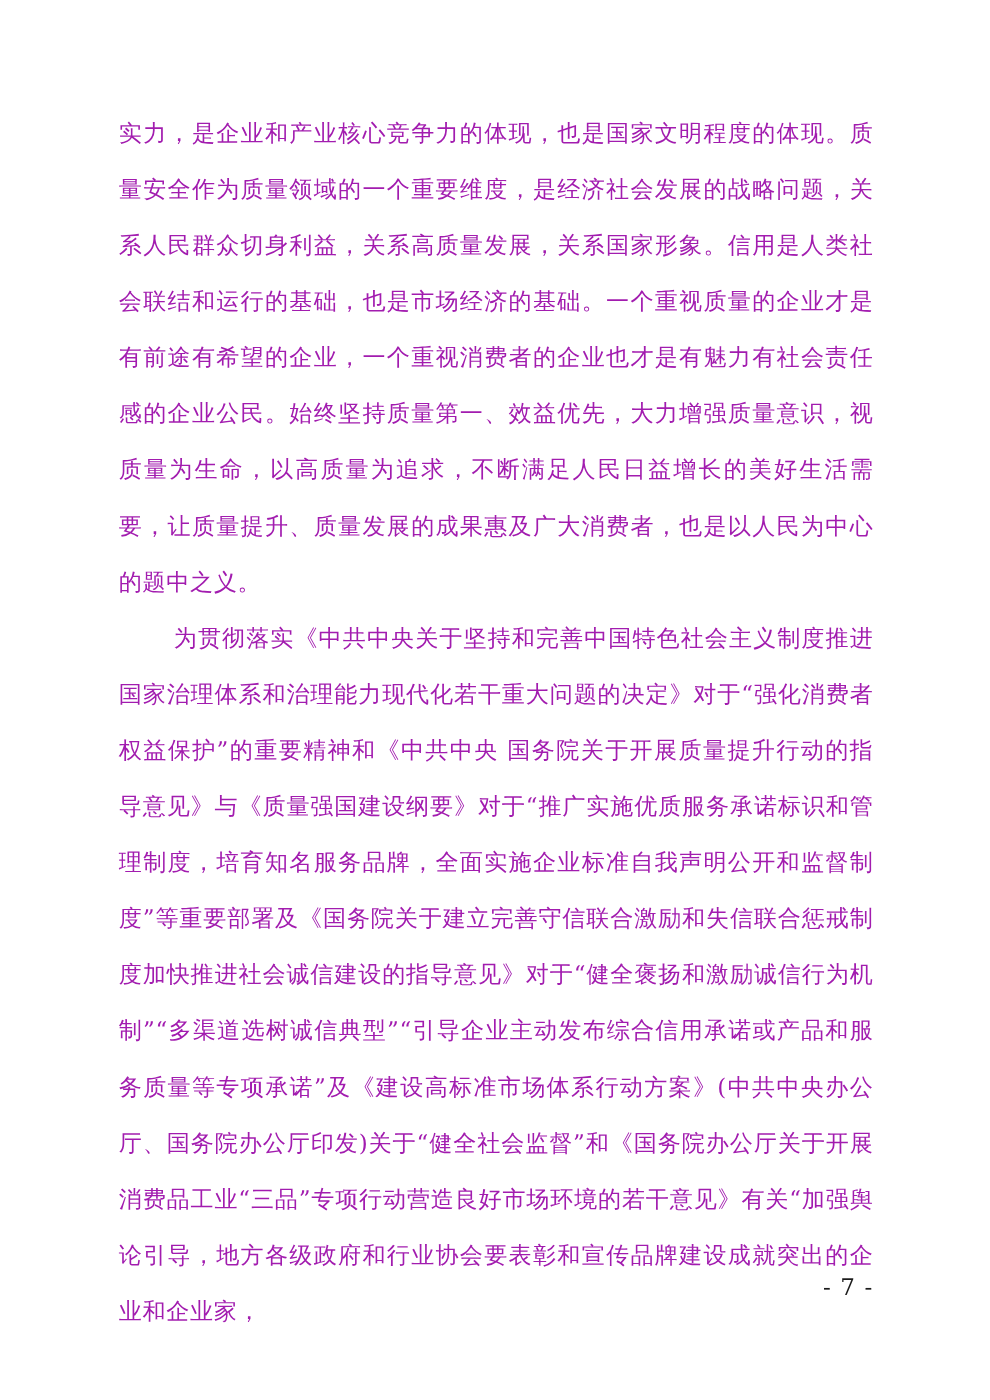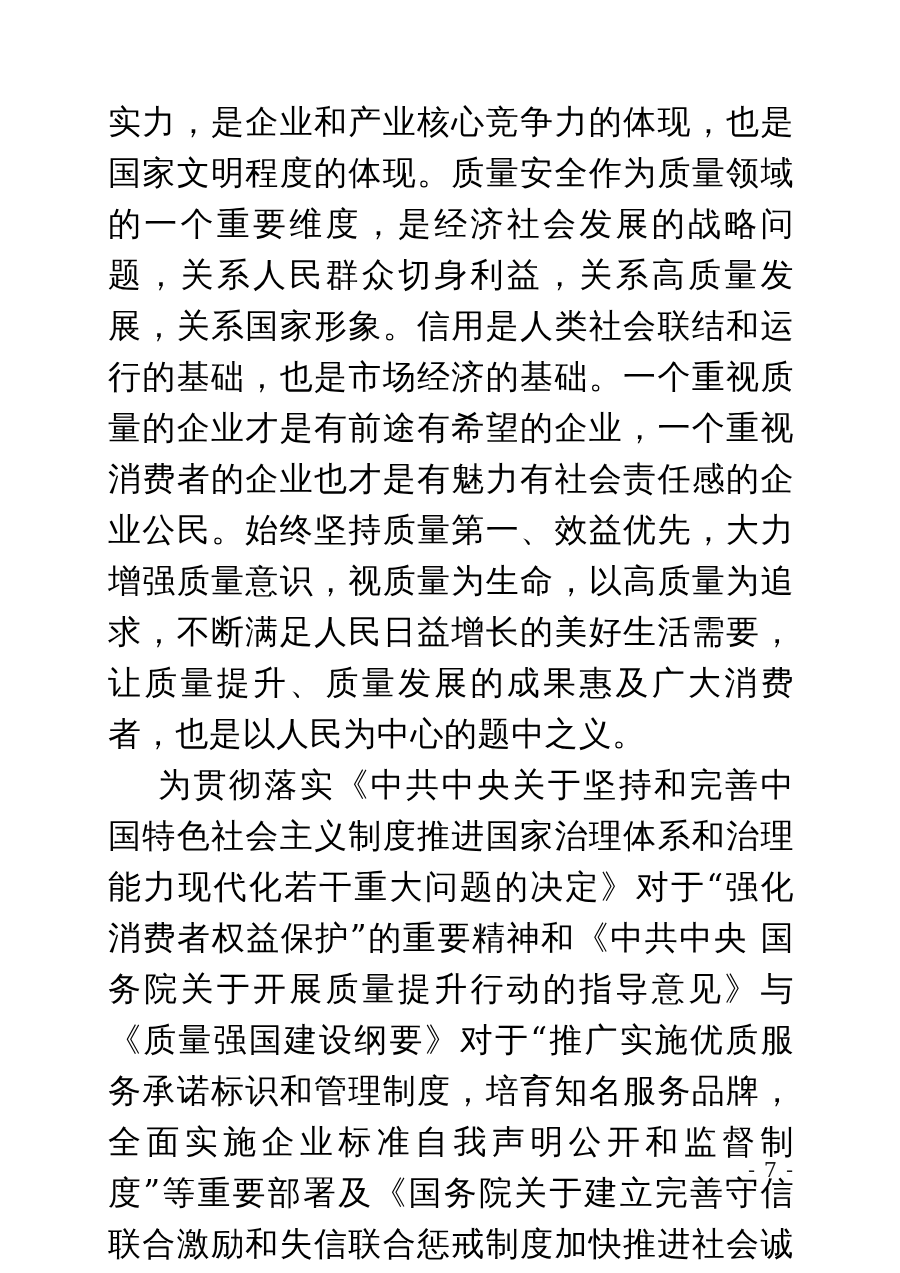--- a/index.html
+++ b/index.html
@@ -23,27 +23,27 @@
     height: 1273px;
     background: #ffffff;
   }
   .content {
     position: absolute;
     left: 108px;
     top: 96px;
     width: 686px;
   }
   .para {
-    font-size: 33px;
+    font-size: 21px;
     line-height: 51px;
     text-align: justify;
     text-justify: inter-ideograph;
     letter-spacing: 0.6px;
     margin: 0;
-    color: #000000;
+    color: #a21caf;
   }
   .para + .para {
     margin-top: 0px;
   }
   .indent {
     text-indent: 50px;
   }
   .page-number {
     position: absolute;
     right: 106px;

